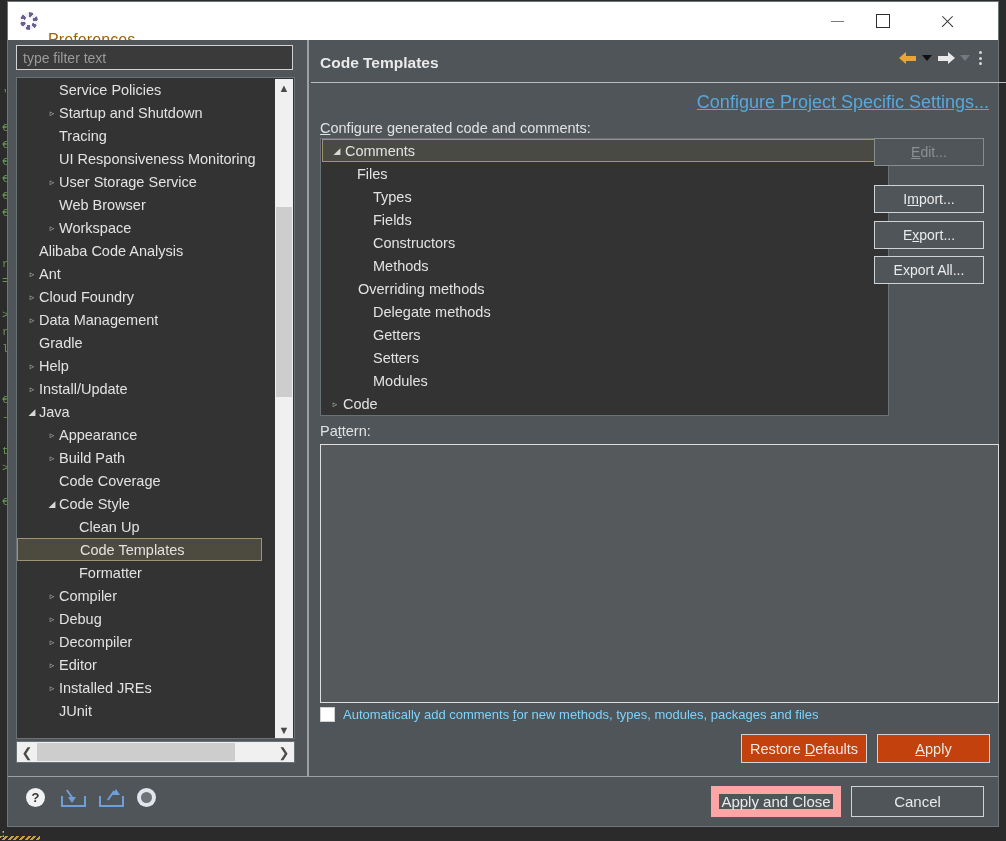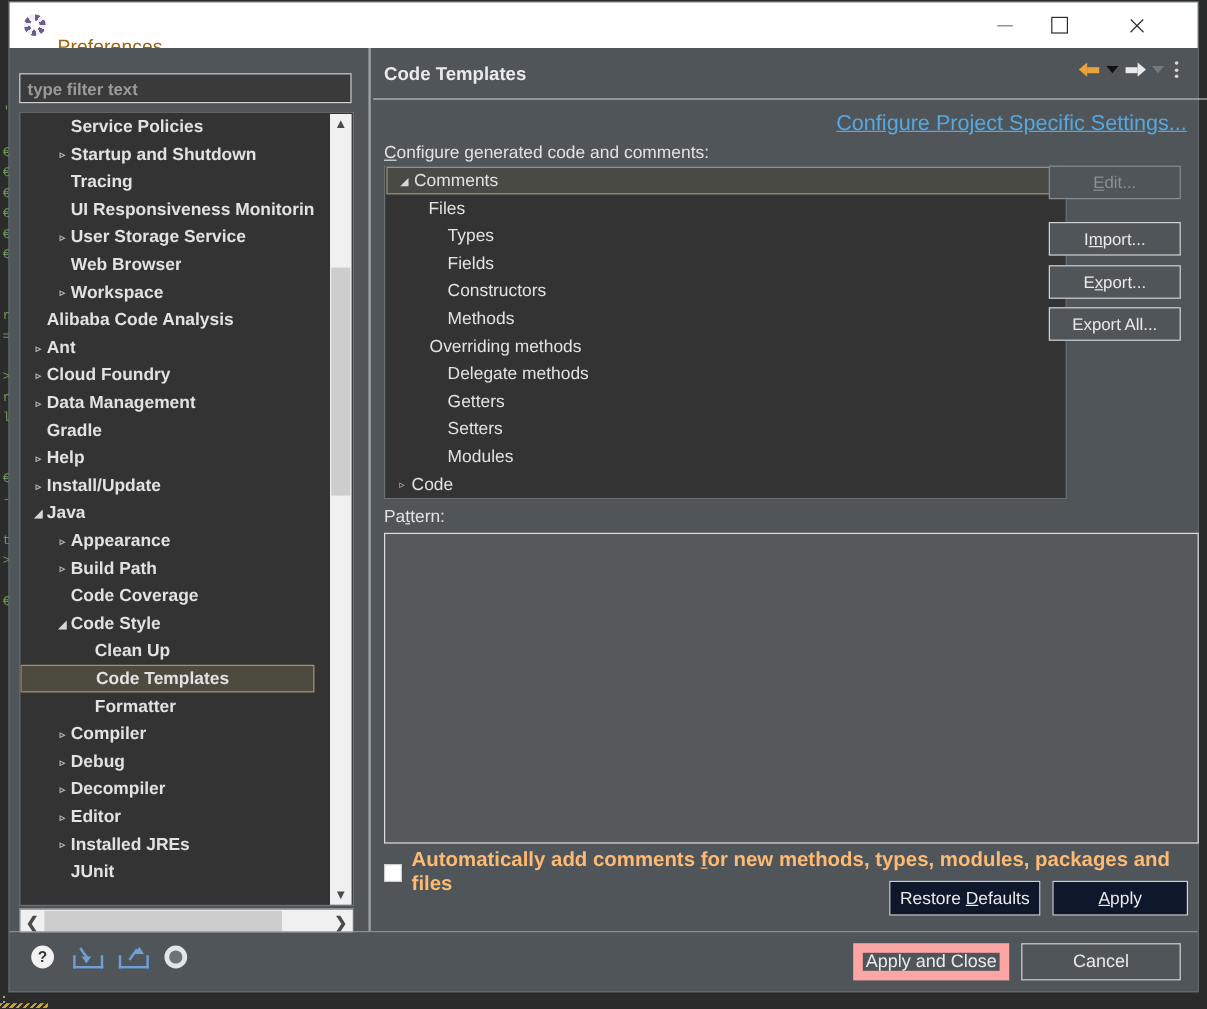--- a/index.html
+++ b/index.html
@@ -88,22 +88,22 @@
 
   
   #dialog-body {
     position: absolute; left: 0; top: 38px;
     width: 990px; height: 736px;
     background: #4f5559;
   }
 
   
   #left-col {
-    position: absolute; left: 8px; top: 21px;
-    width: 285px; height: 724px; font-weight: bold;
+    position: absolute; left: 8px; top: 5px;
+    width: 285px; height: 724px;
   }
   #filter-input {
     position: absolute; left: 0; top: 0;
     width: 277px; height: 25px;
     background: #3a3a3a;
     border: 1px solid #d2d2d2;
     color: #9a9a9a;
     font-size: 14px;
     padding-left: 6px;
     display: flex; align-items: center;
@@ -289,26 +289,26 @@
   
   #chk-row {
     position: absolute; left: 9px; top: 667px;
     display: flex; align-items: center;
   }
   #chk-box {
     width: 13px; height: 13px;
     background: #ffffff; border: 1px solid #cfcfcf;
     flex: none; margin-right: 8px;
   }
-  #chk-label { font-size: 17px; color: #fdba74; font-weight: bold; }
+  #chk-label { font-size: 13px; color: #7dd3fc; }
 
   .bbtn {
     position: absolute;
     height: 29px;
-    background: #0f172a;
+    background: #c2410c;
     border: 1px solid #cfd3d5;
     color: #eaeaea;
     font-size: 14.5px;
     display: flex; align-items: center; justify-content: center;
     box-sizing: border-box;
   }
   #b-restore { top: 694px; right: 131px; width: 126px; }
   #b-apply   { top: 694px; right: 8px;   width: 113px; }
 
   

